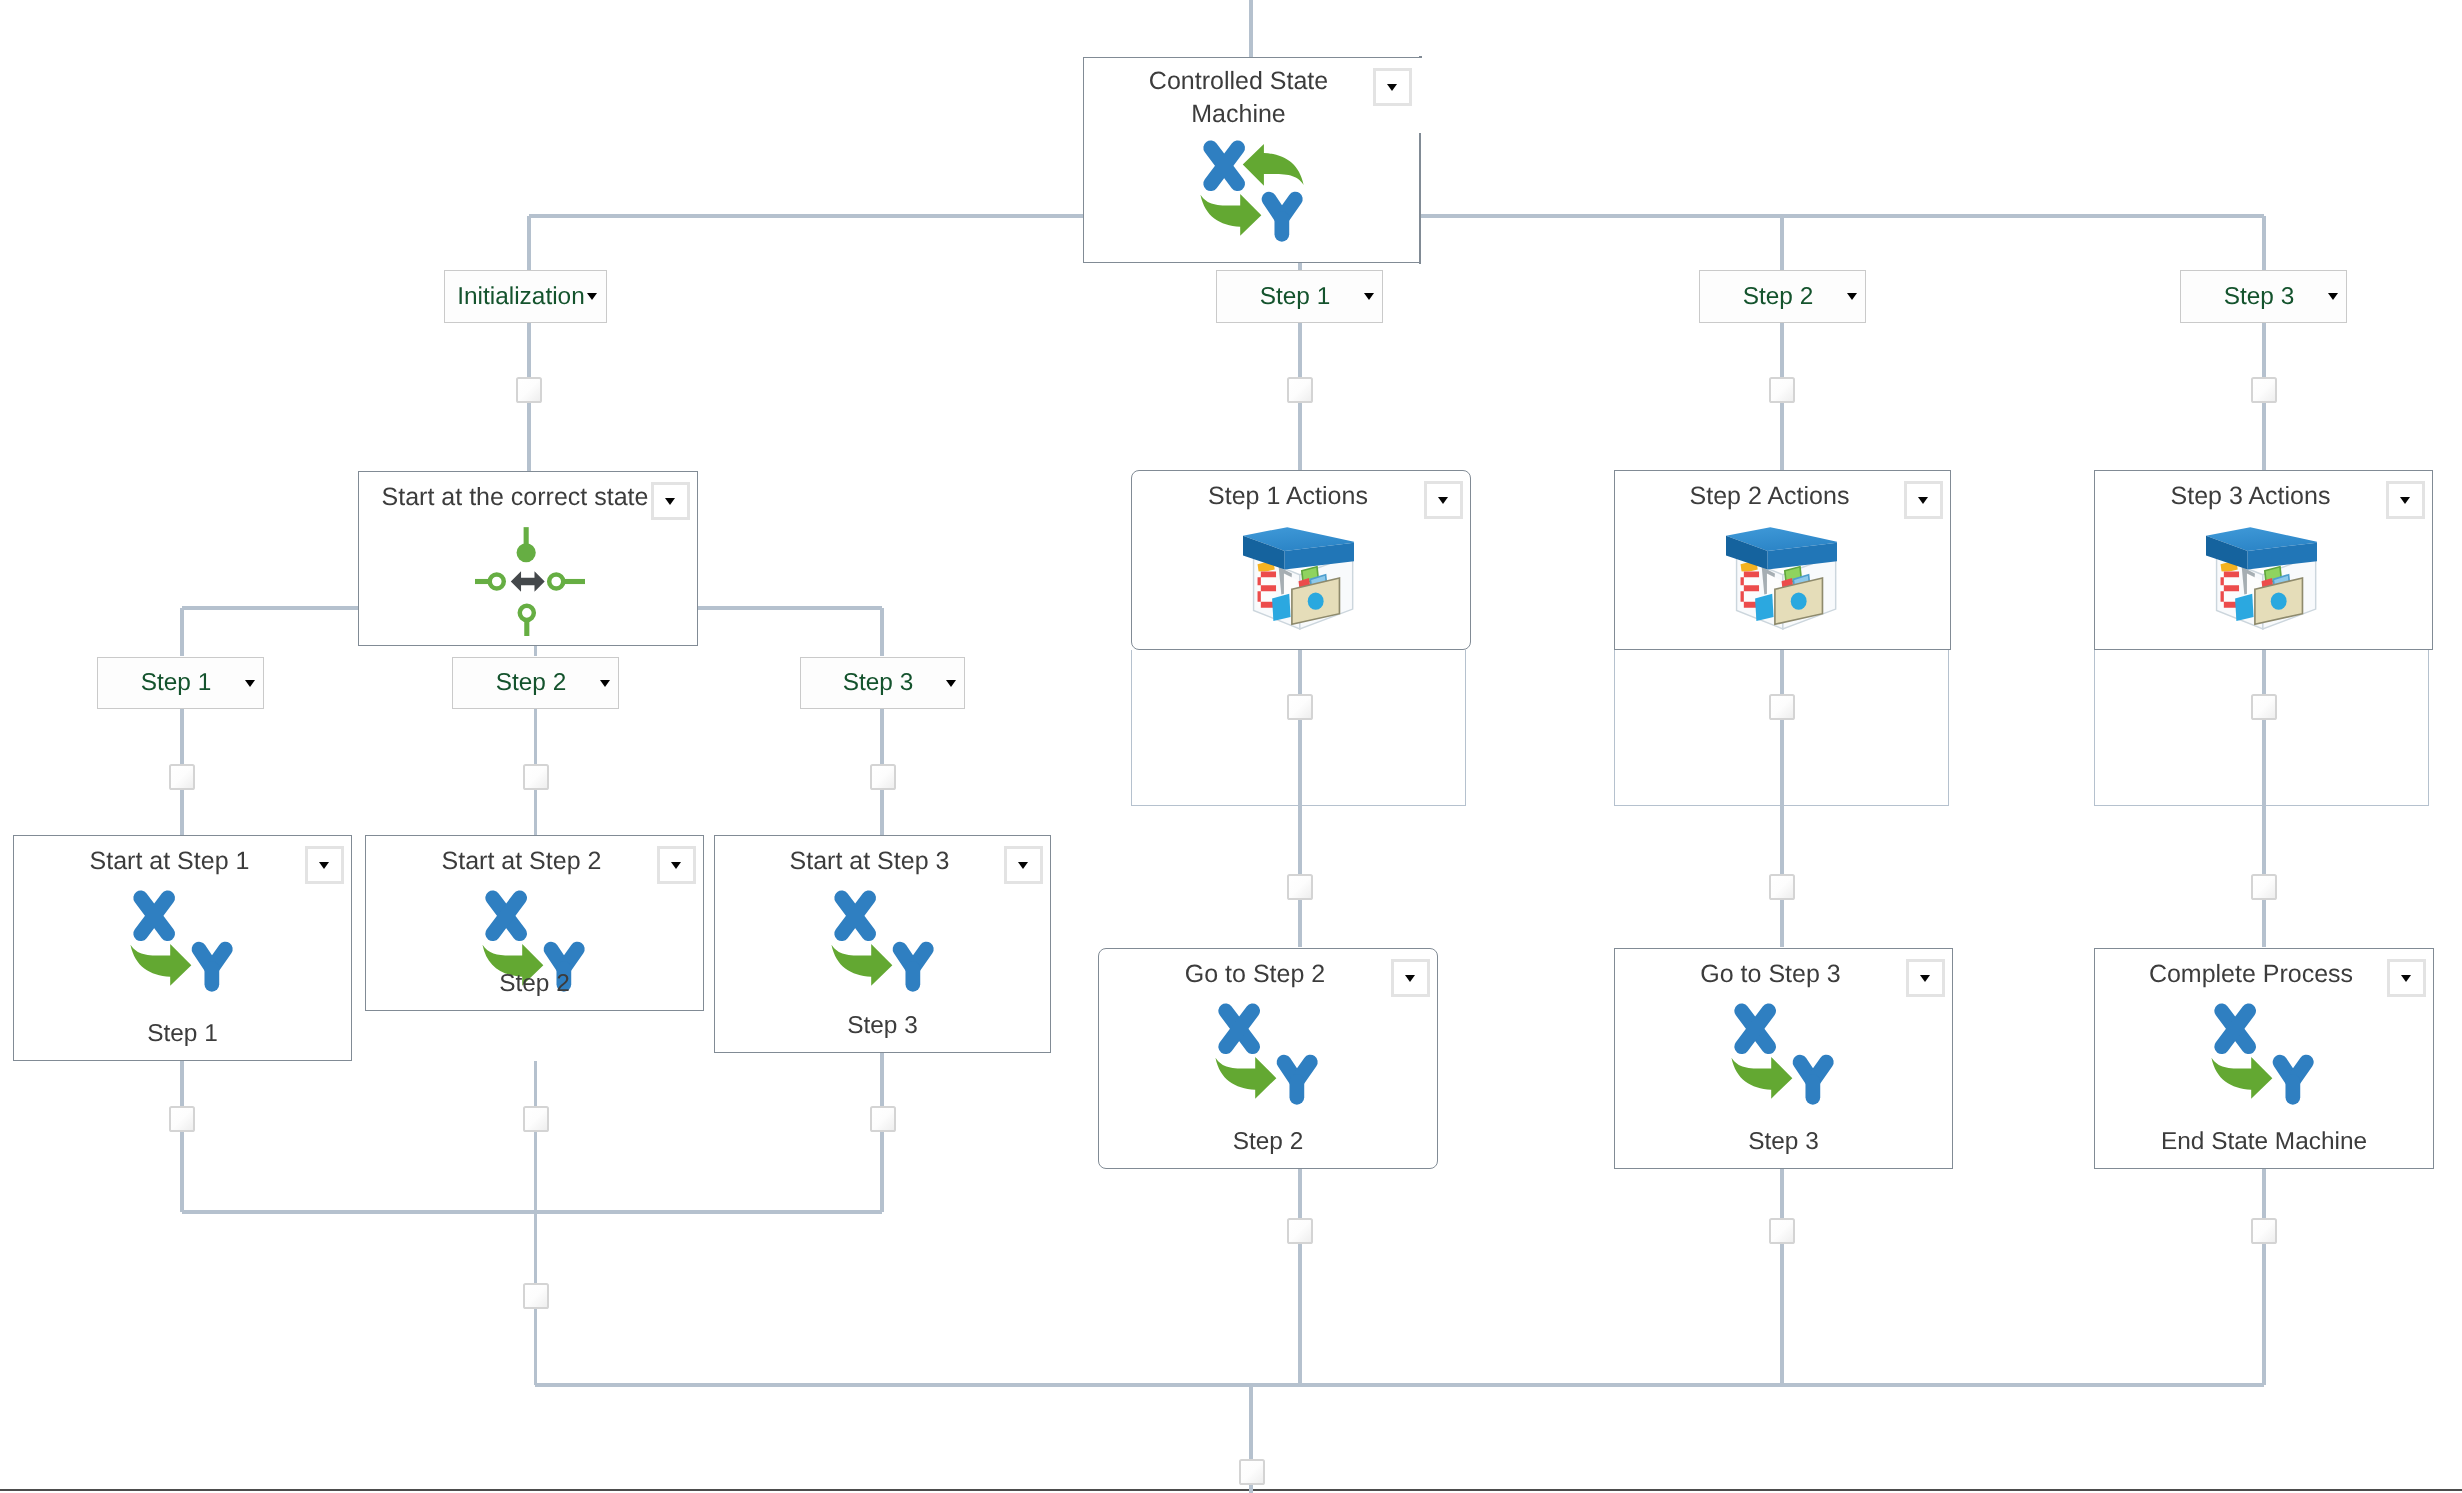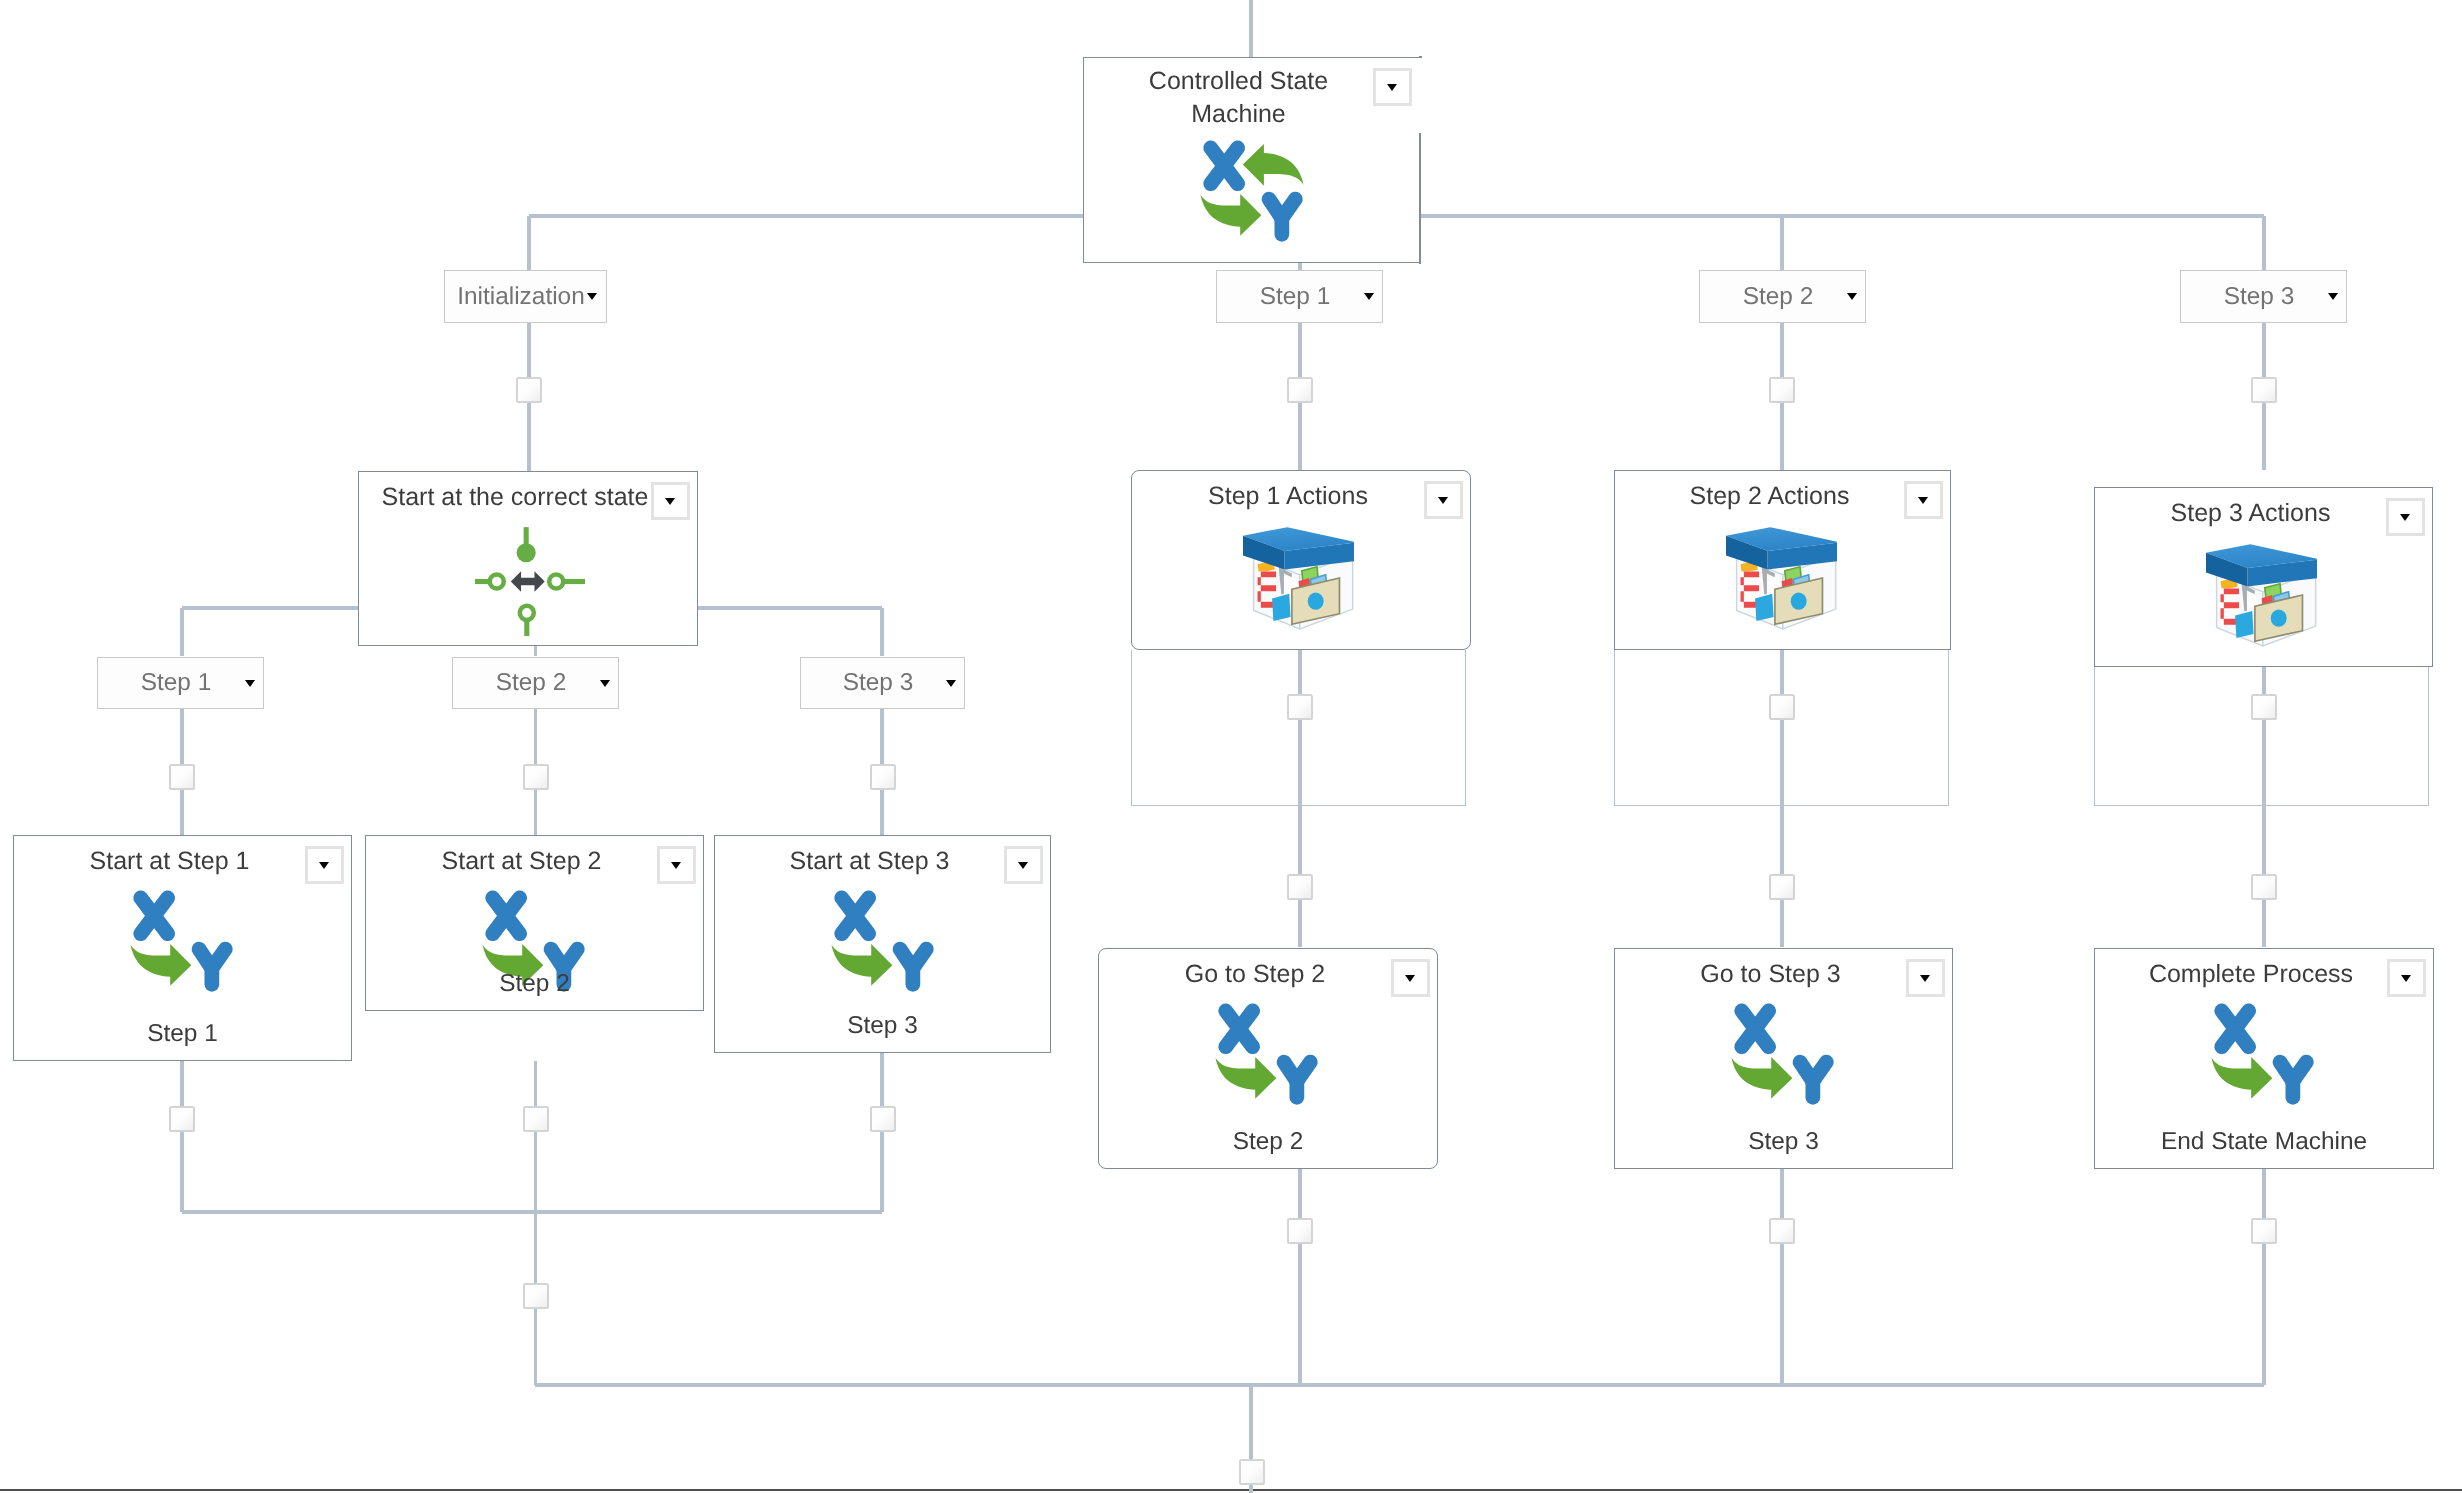--- a/index.html
+++ b/index.html
@@ -31,21 +31,21 @@
   .ddbtn i{position:absolute;left:50%;top:50%;width:0;height:0;
            margin-left:-5.1px;margin-top:-2.6px;
            border-left:5.8px solid transparent;border-right:5.8px solid transparent;
            border-top:7.7px solid #050505;}
 
   
   .lbl{position:absolute;box-sizing:border-box;background:#fdfdfd;
        border:1.9px solid #cacaca;}
   .lbl span{position:absolute;left:0;right:9px;top:50%;
             transform:translateY(-50%);
-            text-align:center;font-size:24.4px;line-height:28px;color:#737373;white-space:nowrap;}
+            text-align:center;font-size:24.4px;line-height:28px;color:#14532d;white-space:nowrap;}
   .lbl i{position:absolute;right:8.3px;top:50%;width:0;height:0;
          margin-top:-3.2px;border-left:5.8px solid transparent;
          border-right:5.8px solid transparent;border-top:7px solid #000;}
 
   
   .hsq{position:absolute;width:26px;height:26px;box-sizing:border-box;
        background:linear-gradient(135deg,#ffffff 0%,#fdfdfd 50%,#eeeeee 100%);
        border:2.6px solid #d4d4d4;border-radius:2.6px;}
 
   
@@ -303,21 +303,21 @@
       <ellipse cx="110" cy="114" rx="12" ry="13" fill="#29a8df"></ellipse>
     </g>
     <path d="M0 15 L67 2 L172 25 L63 38 Z" fill="url(#lidT)"></path>
     <path d="M0 15 L63 38 L63 66 L0 45 Z" fill="#15639e"></path>
     <path d="M63 38 L172 25 L172 53 L63 66 Z" fill="#2176b7"></path>
   </svg>
 </div>
 </div>
 <div class="node-light" style="left:1614px;top:650px;width:335px;height:156px;"></div>
 
-<div class="node" style="left:2094px;top:487px;width:339px;height:180px;">
+<div class="node" style="left:2094px;top:470px;width:339px;height:180px;">
   <div class="ntitle" style="top:9px;">Step 3 Actions</div>
   <div class="ddbtn" style="right:7px;top:9.6px;">
     <i></i>
   </div>
   <div class="ico" style="left:111px;top:53px;width:111px;height:112px;">
   <svg viewBox="0 0 168 164" xmlns="http://www.w3.org/2000/svg">
     <defs>
       <linearGradient id="lidT" x1="0.1" y1="0" x2="0.5" y2="1">
         <stop offset="0" stop-color="#3f99d8"></stop>
               <stop offset="1" stop-color="#2b84c6"></stop>

